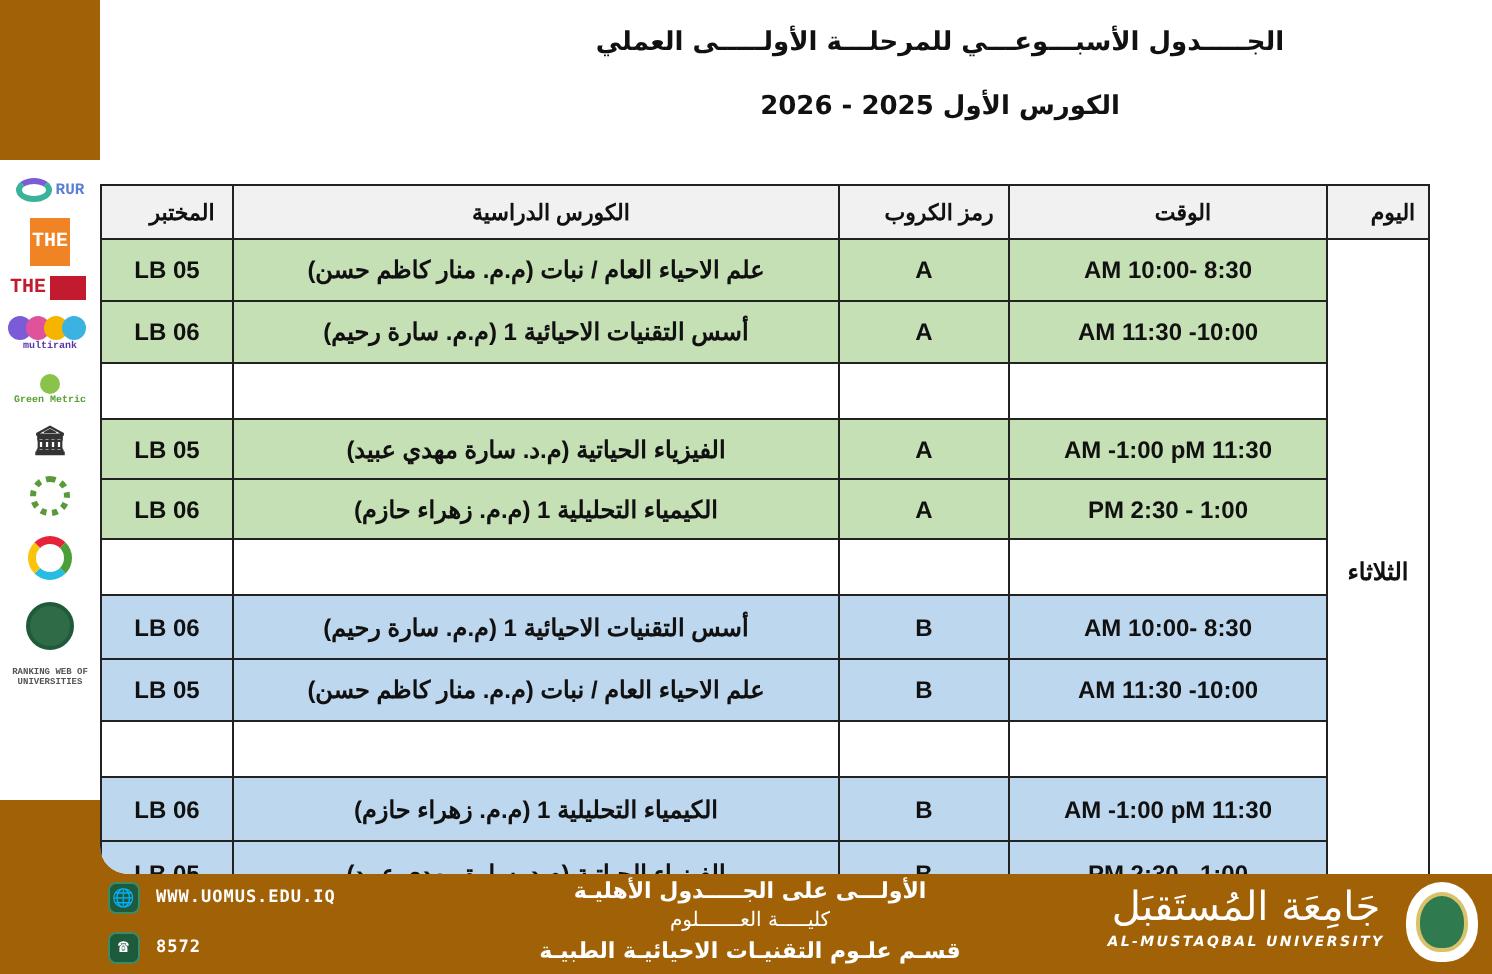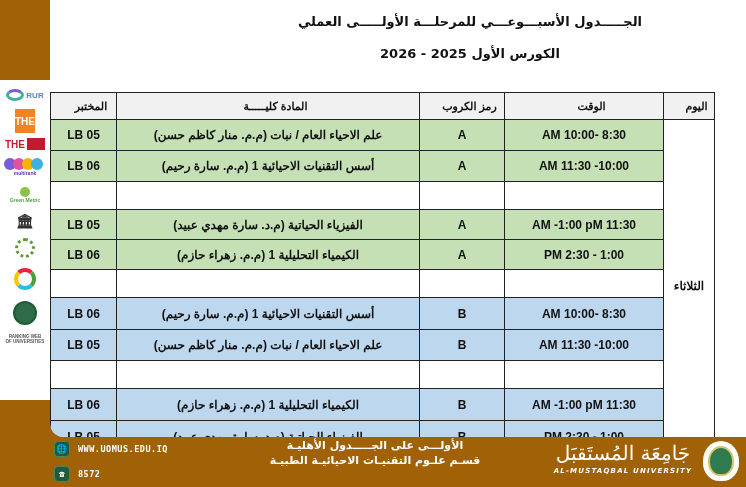--- a/index.html
+++ b/index.html
@@ -2,21 +2,21 @@
 <html><head>
 <meta charset="utf-8">
 <style>
   * { box-sizing: border-box; margin: 0; padding: 0; }
   html, body { width: 746px; height: 487px; overflow: hidden; background: #2a6a4b; font-family: "DejaVu Sans", sans-serif; }
   .page { position: relative; width: 746px; height: 487px; background: #a16207; }
 
   .panel { position: absolute; left: 50px; top: 0; width: 696px; height: 437px; background: #ffffff; border-bottom-left-radius: 14px; overflow: hidden; }
 
   .logo-strip { position: absolute; left: 0; top: 80px; width: 50px; height: 320px; background: #ffffff; display: flex; flex-direction: column; align-items: center; padding-top: 4px; }
-  .logo { width: 40px; display: flex; align-items: center; justify-content: center; margin-bottom: 3px; font-family: Liberation Sans, sans-serif; font-weight: bold; }
+  .logo { width: 40px; display: flex; align-items: center; justify-content: center; margin-bottom: 3px; font-family: Liberation Mono, monospace; font-weight: bold; }
   .logo-rur { height: 22px; font-size: 8px; color: #5b7fd6; }
   .logo-rur .ring { width: 18px; height: 12px; border-radius: 50%; border: 3px solid #3bb39a; border-top-color: #7b5bd6; margin-right: 2px; }
   .logo-the { width: 20px; height: 24px; background: #f08424; color: #fff; font-size: 10px; }
   .logo-theimpact { height: 16px; font-size: 10px; color: #c21a2f; justify-content: flex-start; }
   .logo-theimpact .bar { width: 18px; height: 12px; background: #c21a2f; margin-left: 2px; }
   .logo-multirank { height: 24px; flex-direction: column; }
   .logo-multirank .circles { display: flex; }
   .logo-multirank .circles span { width: 12px; height: 12px; border-radius: 50%; margin-left: -3px; }
   .logo-multirank .txt { font-size: 5px; color: #5a37a8; }
   .logo-green { height: 26px; font-size: 5px; color: #5aa037; flex-direction: column; }
@@ -75,21 +75,21 @@
         <col style="width:159px">
         <col style="width:85px">
         <col style="width:303px">
         <col style="width:66px">
       </colgroup>
       <thead>
         <tr>
           <th>اليوم</th>
           <th>الوقت</th>
           <th>رمز الكروب</th>
-          <th>المادة كليـــــة</th>
+          <th>الكورس الدراسية</th>
           <th class="lab">المختبر</th>
         </tr>
       </thead>
       <tbody id="sched-body">
           <tr class="green" style="height: 31px;">
             <td class="day" rowspan="11">الثلاثاء</td>
             <td>8:30 -10:00 AM</td>
             <td>A</td>
             <td class="subj">علم الاحياء العام / نبات (م.م. منار كاظم حسن)</td>
             <td class="lab">LB 05</td>
@@ -198,20 +198,21 @@
     <div class="contact contact-web">
       <span class="ic">🌐</span>
       <span>WWW.UOMUS.EDU.IQ</span>
     </div>
     <div class="contact contact-phone">
       <span class="ic">☎</span>
       <span>8572</span>
     </div>
     <div class="ftext">
       <div class="l1">الأولـــى على الجـــــدول الأهليـة</div>
+      <div class="l2">كليـــــة العـــــــلوم</div>
       <div class="l3">قسـم علـوم التقنيـات الاحيائيـة الطبيـة</div>
     </div>
     <div class="brand">
       <div class="ar">جَامِعَة المُستَقبَل</div>
       <div class="en">AL-MUSTAQBAL UNIVERSITY</div>
     </div>
     <div class="crest">
         <span class="inner"></span>
       </div>
   </div>

